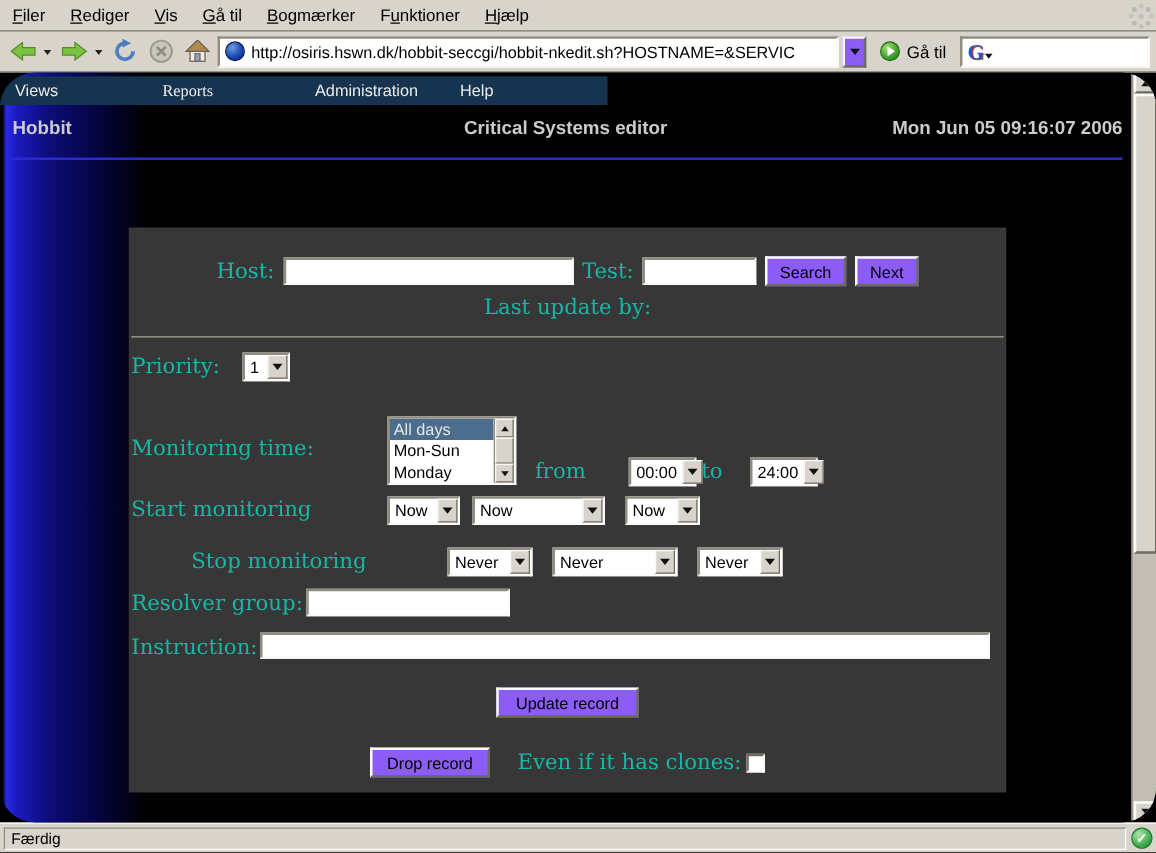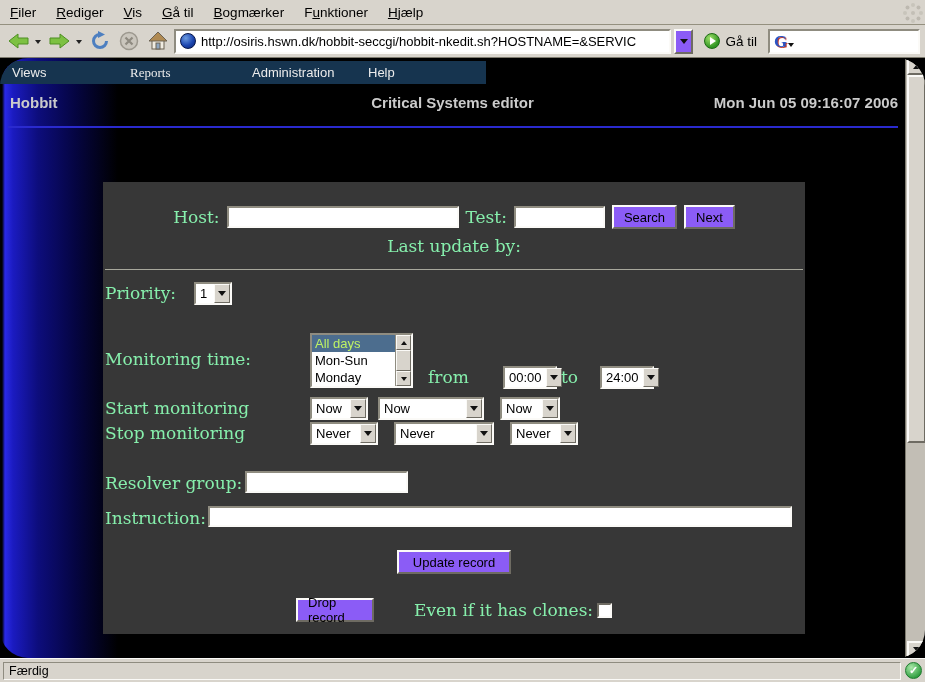--- a/index.html
+++ b/index.html
@@ -69,21 +69,21 @@
   .site-date  { position: absolute; right: 7px; }
   .blue-rule { position: absolute; top: 68px; left: 8px; width: 890px; height: 2px;
                background: #2a2ace; }
 
   
   .form-box { position: absolute; left: 103px; top: 124px; width: 702px; }
   .form-title { height: 24px; line-height: 24px; background: #04043c; color: #eeeee0;
                 font-weight: bold; font-size: 15px; text-align: center; }
   .form-body { position: relative; height: 452px; background: #373737; }
 
-  .flabel { font-family: "DejaVu Serif", serif; font-size: 17px; color: #86efac; }
+  .flabel { font-family: "DejaVu Serif", serif; font-size: 17px; color: #14b8a6; }
   .row { position: absolute; left: 0; width: 100%; }
 
   .host-row { top: 22px; height: 26px; display: flex; align-items: center;
               justify-content: center; gap: 7px; }
   .tinput { height: 22px; }
   .host-input { width: 232px; } .test-input { width: 91px; }
   .btn { height: 24px; padding: 0 10px; font-size: 13px; color: #000;
          font-family: "Liberation Sans", sans-serif; display: inline-flex;
          align-items: center; justify-content: center; }
   .update-btn { padding: 0 14px; }
@@ -106,53 +106,53 @@
   .priority-row { top: 97px; height: 28px; display: flex; align-items: center; padding-left: 2px; }
   .priority-row .sel { margin-left: 18px; width: 38px; }
 
   .monitor-row { top: 145px; height: 70px; }
   .monitor-label { position: absolute; left: 2px; top: 22px; }
   .listbox { position: absolute; left: 207px; top: 6px; width: 103px; height: 55px;
              background: #fff; border: 2px solid; border-color: #8f8c80 #fbfaf7 #fbfaf7 #8f8c80;
              display: flex; }
   .lb-items { flex: 1; font-size: 13px; color: #000; overflow: hidden; }
   .lb-item { height: 17px; line-height: 17px; padding-left: 3px; white-space: nowrap; }
-  .lb-item.selected { background: #4c6d8e; color: #bef264; }
+  .lb-item.selected { background: #4c6d8e; color: #e5e5e5; }
   .lb-sb { width: 16px; flex: none; background: #cdc9c0; border-left: 1px solid #8f8c80;
            display: flex; flex-direction: column; }
   .lb-btn { height: 15px; background: #d8d4cc; border: 1px solid;
             border-color: #fbfaf7 #6e6b62 #6e6b62 #fbfaf7;
             display: flex; align-items: center; justify-content: center; flex: none; }
   .lb-btn .tri-down { border-width: 3px; border-top-width: 4px; margin-top: 3px; }
   .lb-btn .tri-up-s { border-width: 3px; border-bottom-width: 4px; margin-bottom: 3px; }
   .lb-thumb { flex: 1; background: #d8d4cc; border: 1px solid;
               border-color: #fbfaf7 #6e6b62 #6e6b62 #fbfaf7; }
   .from-label { position: absolute; left: 325px; top: 40px; }
   .time-sel-1 { position: absolute; left: 400px; top: 39px; width: 54px; }
   .to-label { position: absolute; left: 458px; top: 40px; }
   .time-sel-2 { position: absolute; left: 497px; top: 39px; width: 54px; }
 
-  .start-row { top: 215px; height: 24px; } .stop-row { top: 240px; height: 24px; }
+  .start-row { top: 215px; height: 24px; } .stop-row { top: 256px; height: 24px; margin-left: 48px; }
   .ss-label { position: absolute; left: 2px; top: 1px; }
   .ss1 { position: absolute; left: 207px; width: 58px; }
   .ss2 { position: absolute; left: 275px; width: 106px; }
   .ss3 { position: absolute; left: 397px; width: 60px; }
   .st1 { position: absolute; left: 207px; width: 68px; }
   .st2 { position: absolute; left: 291px; width: 100px; }
   .st3 { position: absolute; left: 407px; width: 68px; }
 
   .resolver-row { top: 289px; height: 26px; }
   .resolver-input { position: absolute; left: 142px; top: 0; width: 163px; }
   .instruction-row { top: 324px; height: 26px; }
   .instruction-input { position: absolute; left: 105px; top: 0; width: 584px; height: 21px; }
   .rlabel { position: absolute; left: 2px; top: 2px; }
 
   .update-row { top: 368px; text-align: center; }
   .drop-row { top: 416px; height: 26px; }
-  .drop-btn { position: absolute; left: 193px; top: 0; width: 78px; }
+  .drop-btn { position: absolute; left: 193px; top: 0; width: 96px; }
   .clones-label { position: absolute; left: 311px; top: 2px; }
   .checkbox { position: absolute; left: 494px; top: 5px; width: 15px; height: 15px;
               background: #fff; border: 2px solid; border-color: #6e6b62 #fbfaf7 #fbfaf7 #6e6b62; }
 
   
   .scrollbar { position: absolute; right: 0; top: 0; width: 20px; height: 600px;
                background: #c2beb5; border-left: 1px solid #7e7b6f; }
   .sb-btn { position: absolute; left: 1px; width: 19px; height: 17px; background: #d8d4cc;
             border: 2px solid; border-color: #fbfaf7 #6e6b62 #6e6b62 #fbfaf7;
             display: flex; align-items: center; justify-content: center; }

